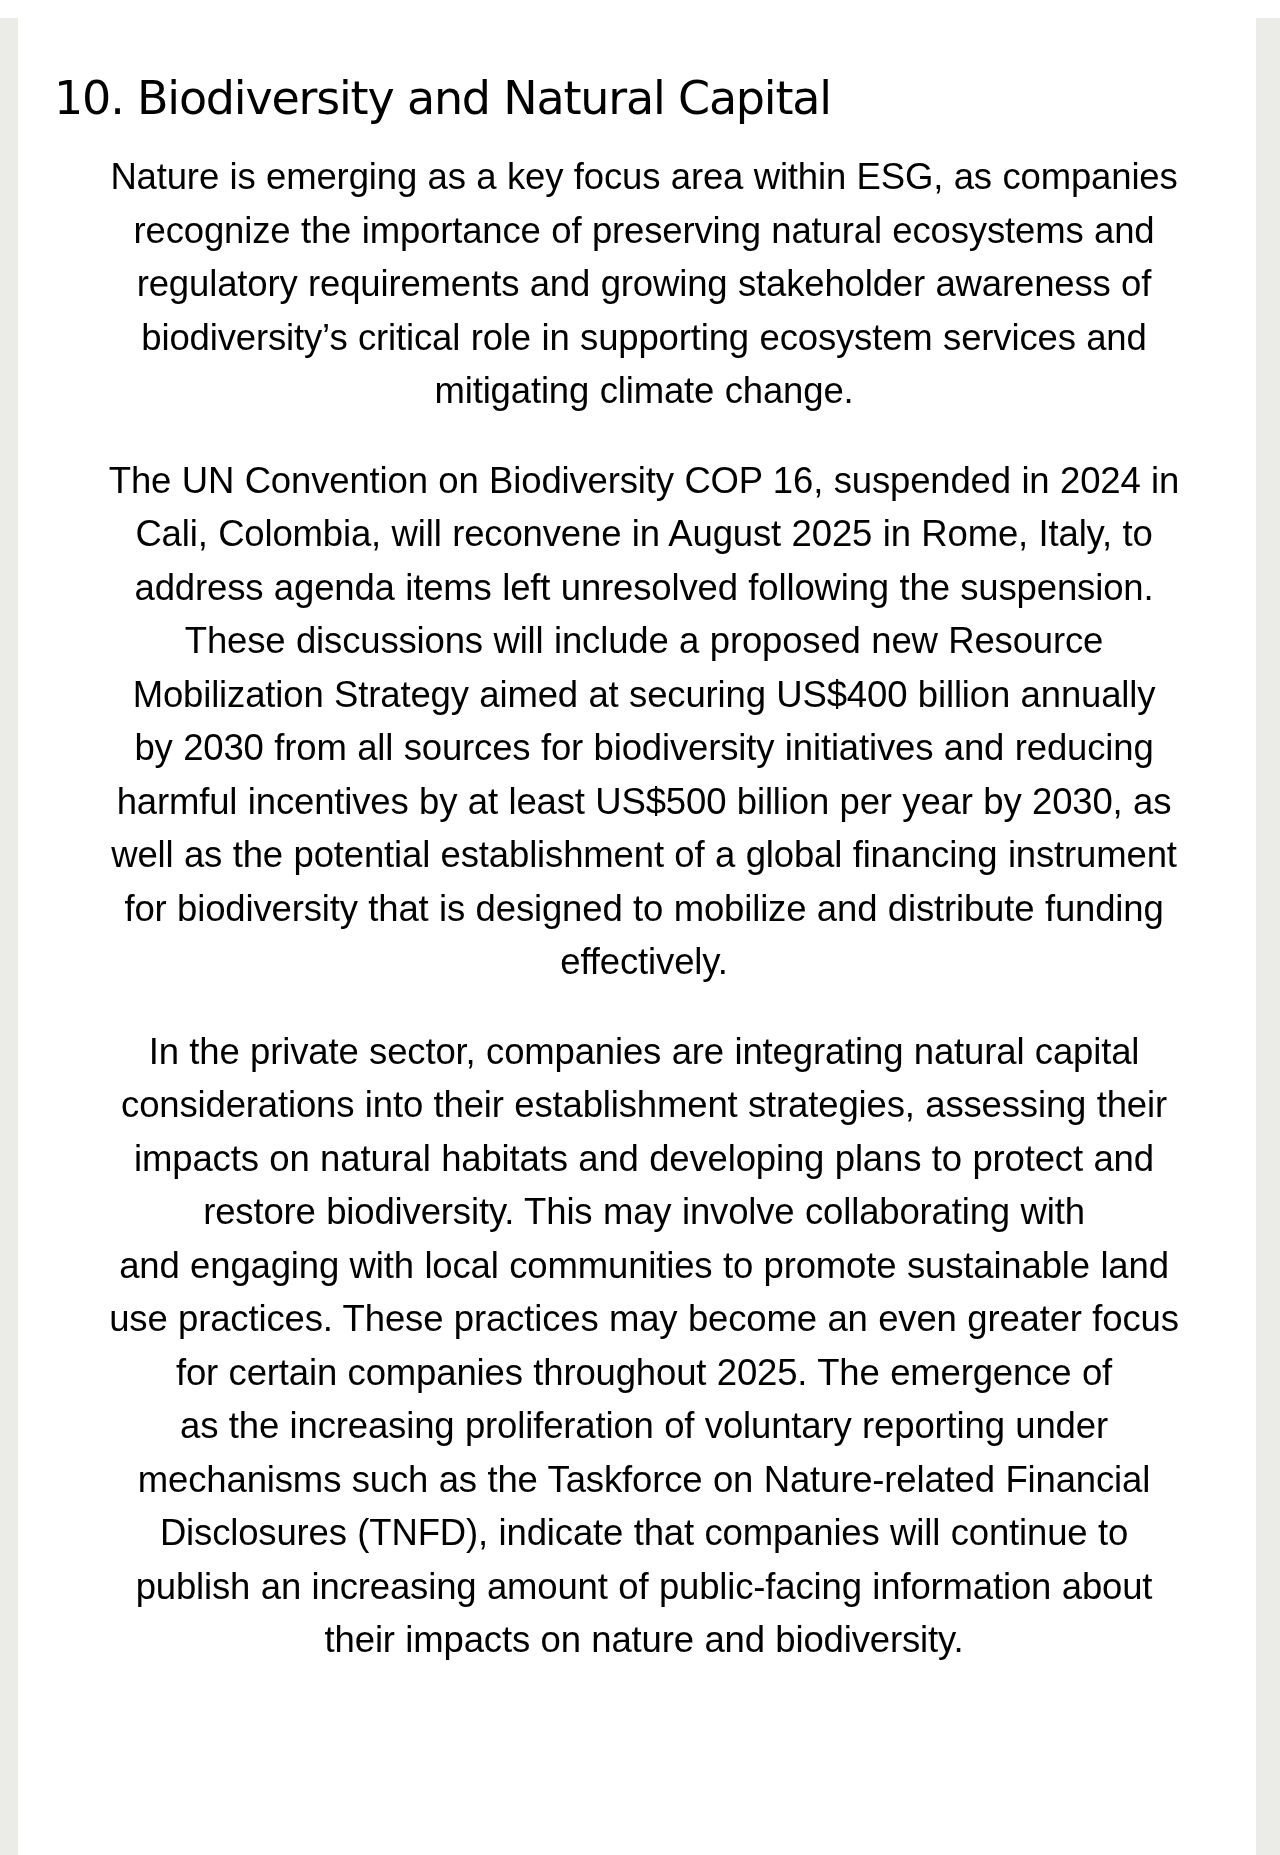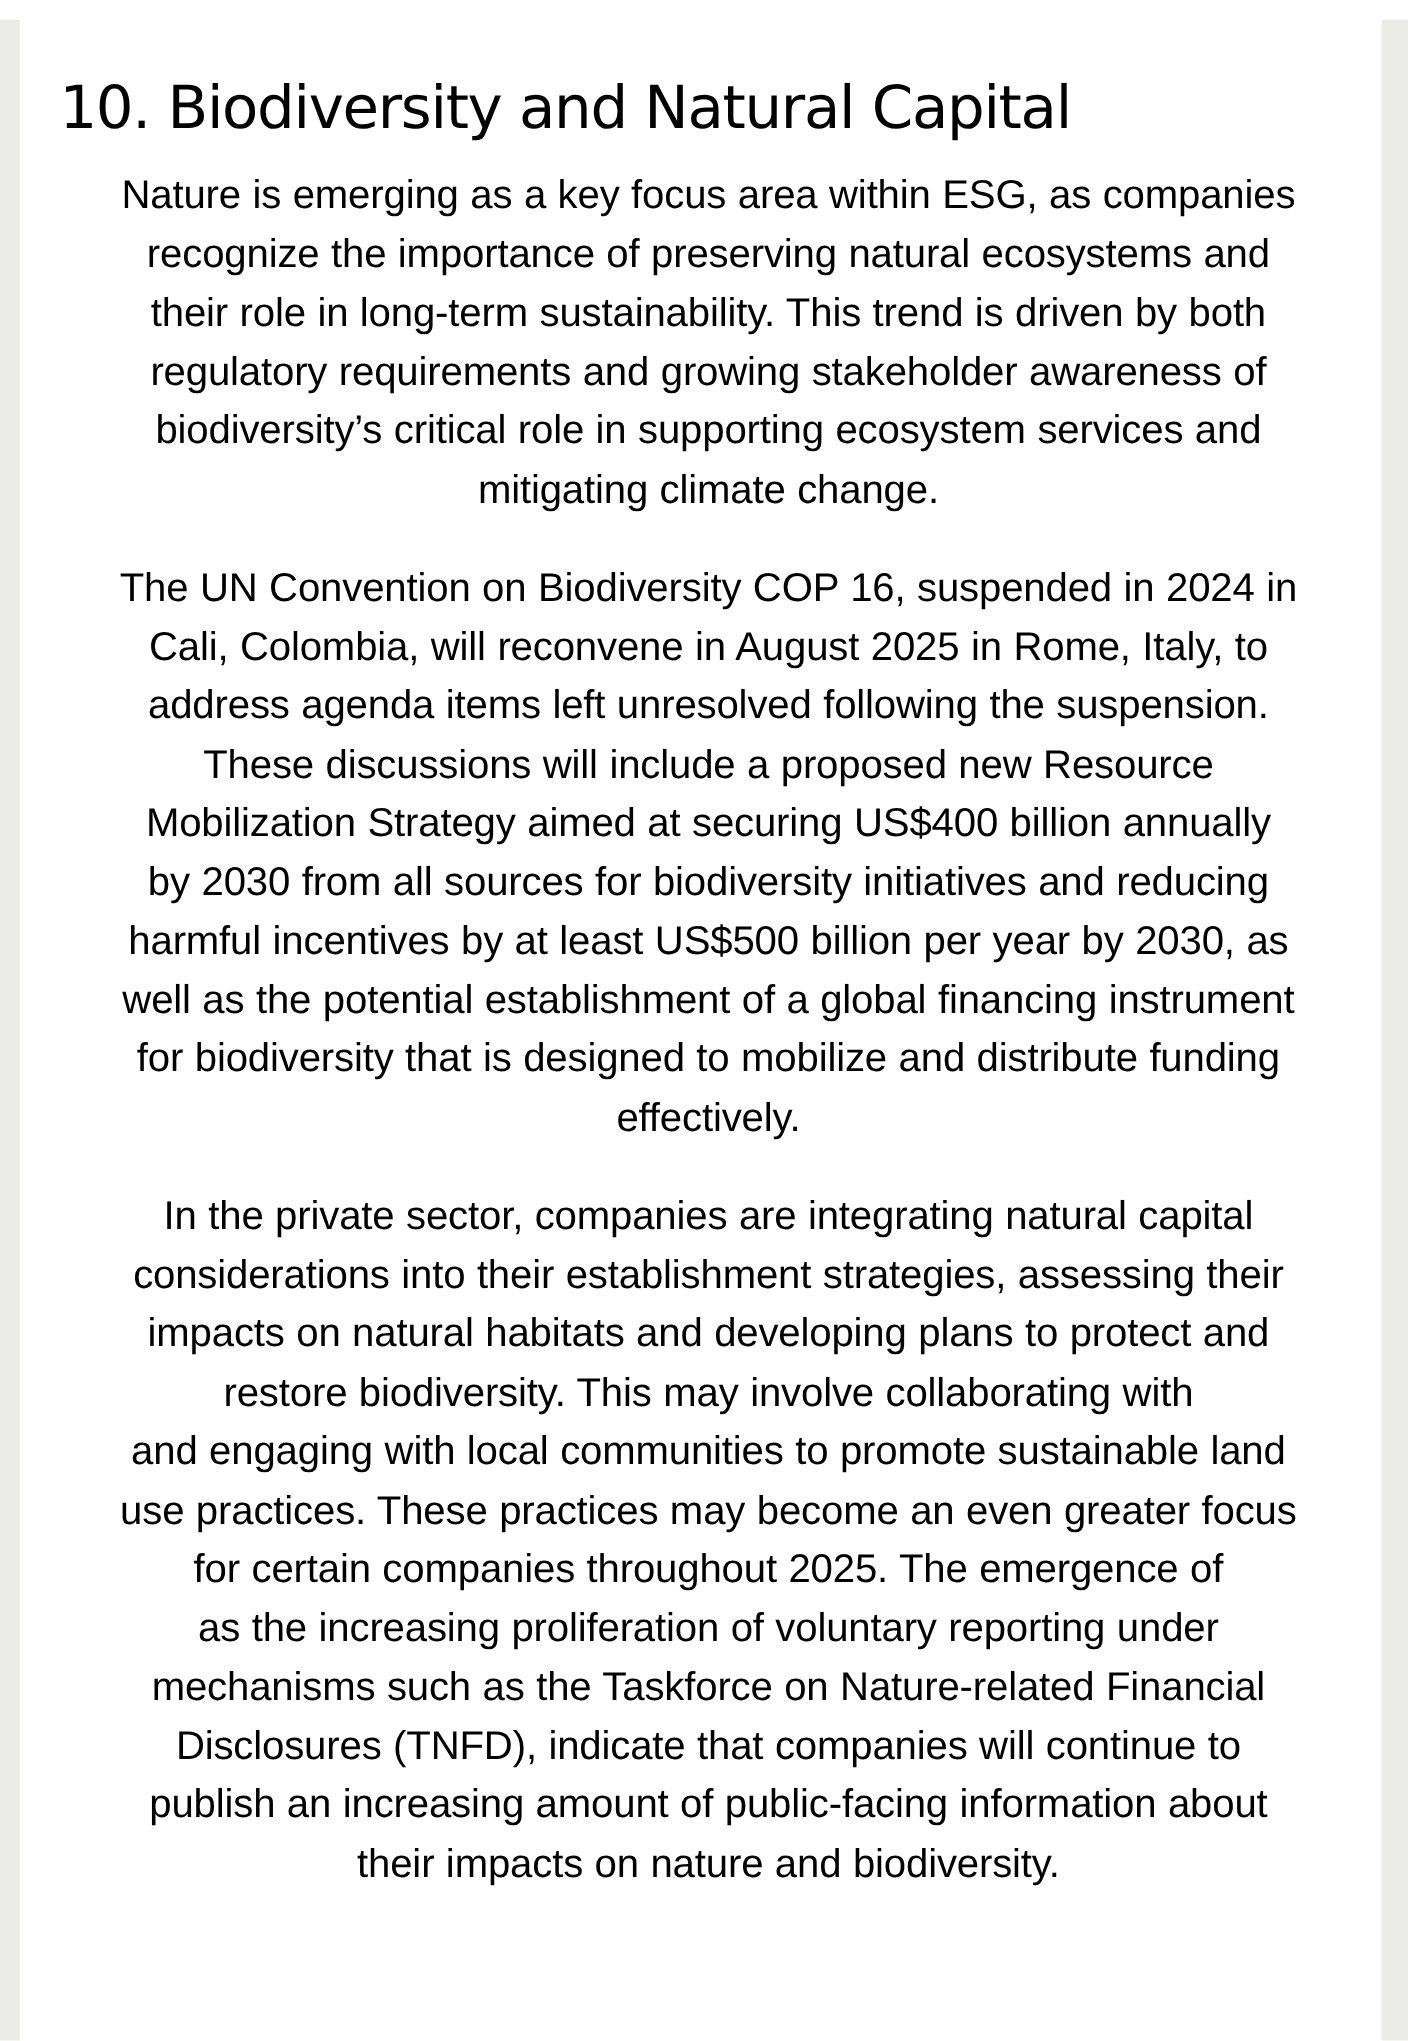--- a/index.html
+++ b/index.html
@@ -26,21 +26,21 @@
     .content {
       position: absolute;
       left: 54px;
       top: 52px;
       width: 1180px;
       color: #000000;
     }
     .heading {
       font-family: "DejaVu Sans", sans-serif;
       font-weight: normal;
-      font-size: 54px;
+      font-size: 46px;
       line-height: 92px;
       margin: 0 0 6px 0;
       letter-spacing: -1.2px;
     }
     .para {
       font-family: "Liberation Sans", sans-serif;
       font-size: 36.5px;
       line-height: 53.5px;
       margin: 0 0 36px 0;
       letter-spacing: -0.15px;
@@ -57,21 +57,20 @@
 
 <div class="side-strip left"></div>
 <div class="side-strip right"></div>
 
 <div class="content">
   <h1 class="heading">10. Biodiversity and Natural Capital</h1>
 
   <p class="para">
     <span class="line">Nature is emerging as a key focus area within ESG, as companies</span>
     <span class="line">recognize the importance of preserving natural ecosystems and</span>
-    <span class="line">their role in long-term sustainability. This trend is driven by both</span>
     <span class="line">regulatory requirements and growing stakeholder awareness of</span>
     <span class="line">biodiversity’s critical role in supporting ecosystem services and</span>
     <span class="line">mitigating climate change.</span>
   </p>
 
   <p class="para">
     <span class="line">The UN Convention on Biodiversity COP 16, suspended in 2024 in</span>
     <span class="line">Cali, Colombia, will reconvene in August 2025 in Rome, Italy, to</span>
     <span class="line">address agenda items left unresolved following the suspension.</span>
     <span class="line">These discussions will include a proposed new Resource</span>

